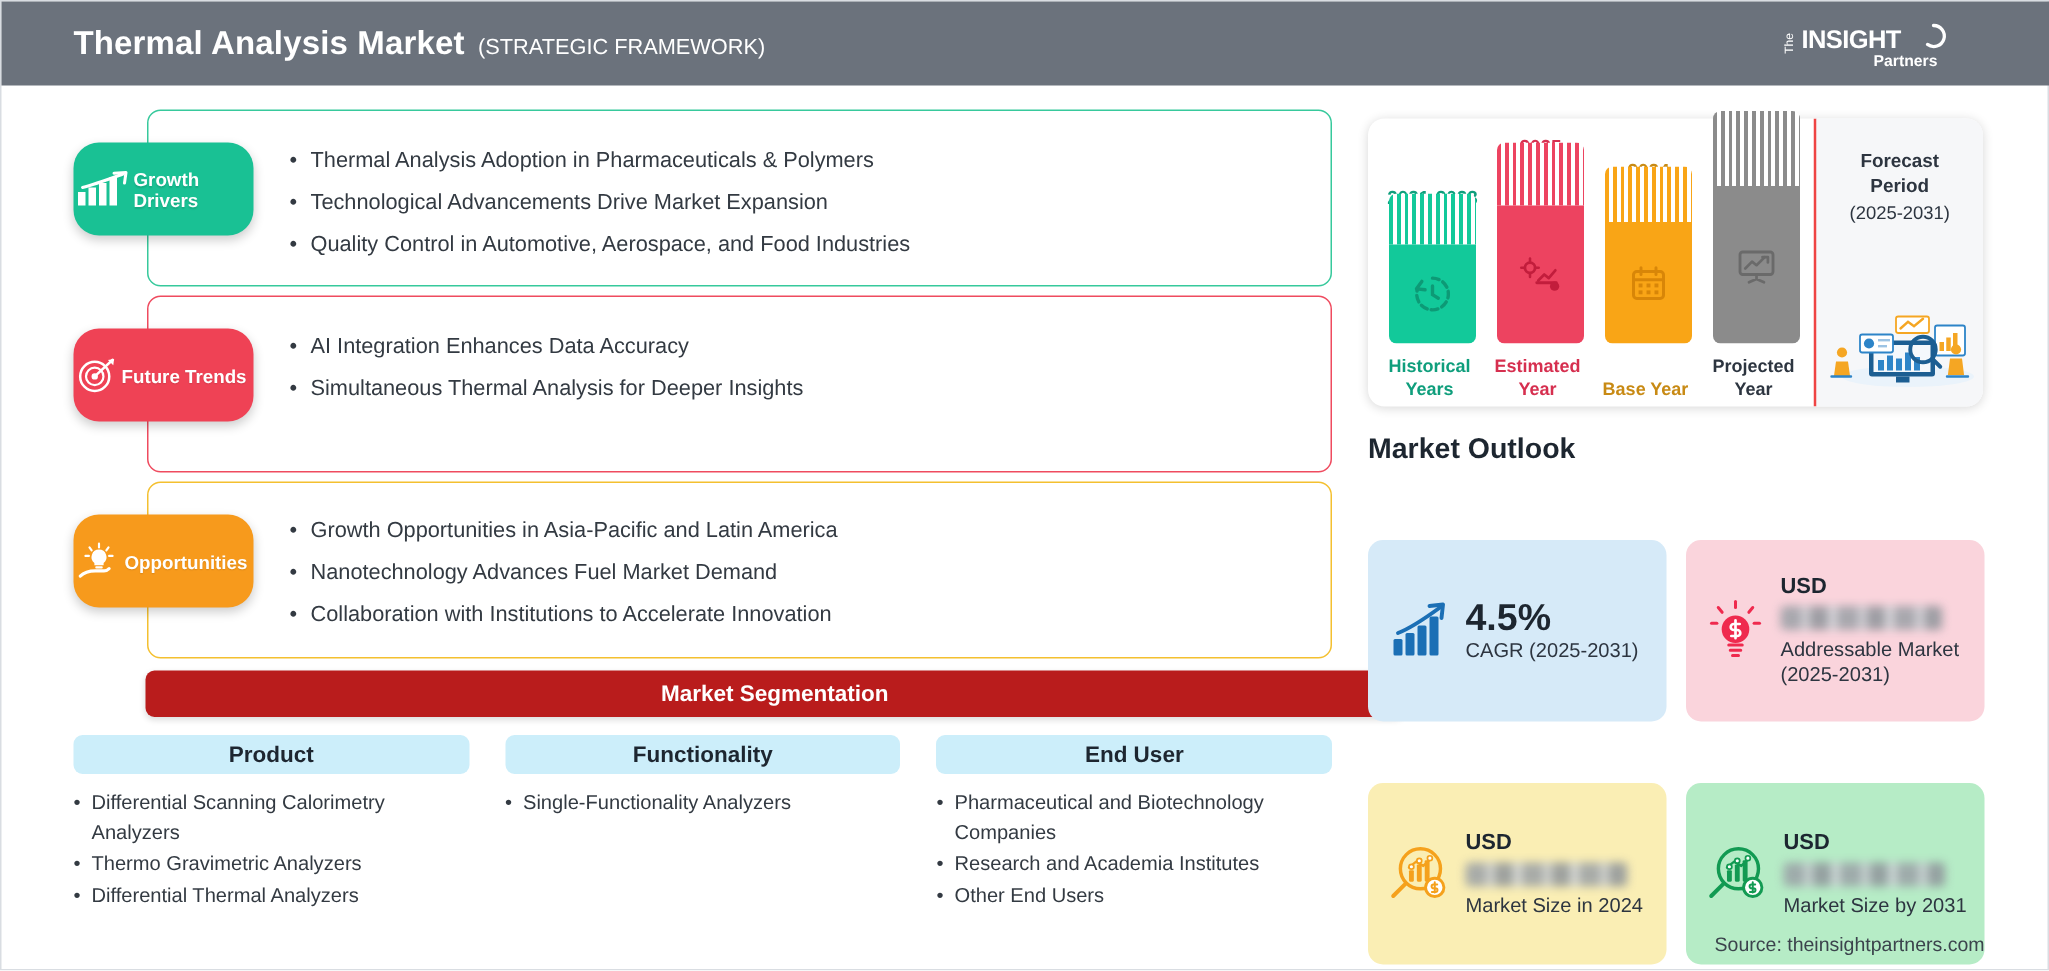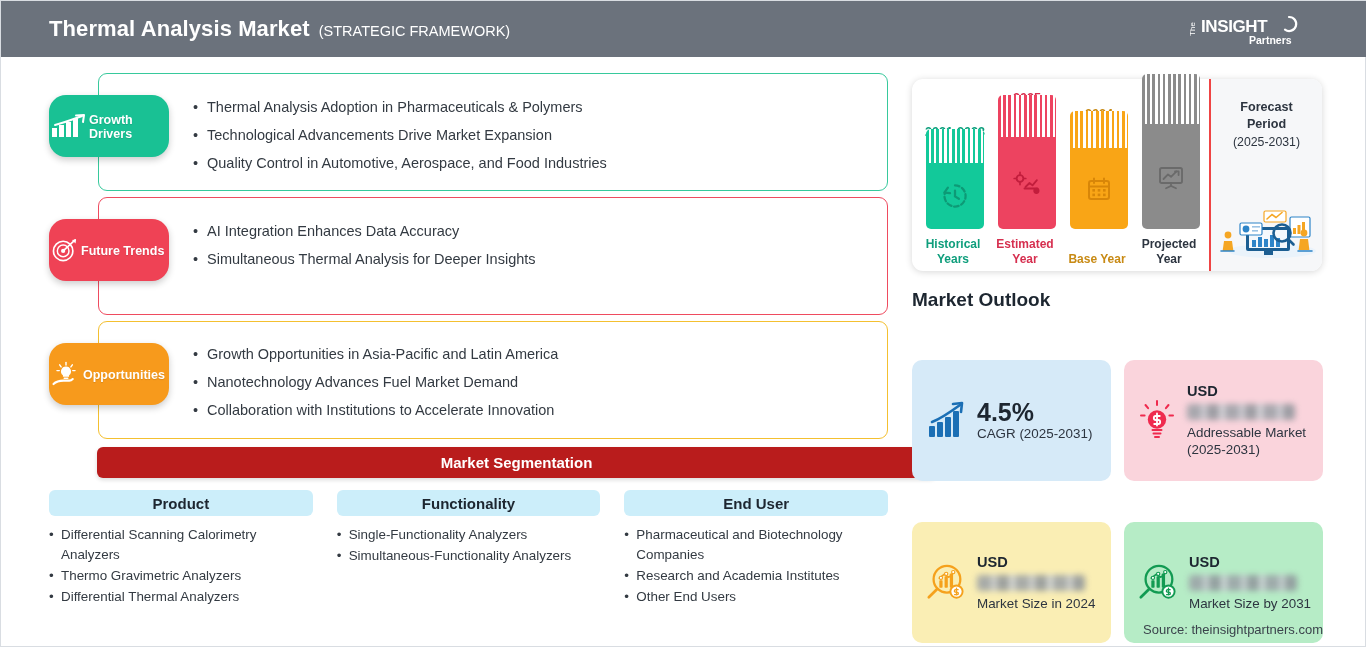--- a/index.html
+++ b/index.html
@@ -276,21 +276,20 @@
         <div class="seg-list">
           <div class="seg-item">Differential Scanning Calorimetry Analyzers</div>
           <div class="seg-item">Thermo Gravimetric Analyzers</div>
           <div class="seg-item">Differential Thermal Analyzers</div>
         </div>
       </div>
       <div class="seg-col">
         <div class="seg-title">Functionality</div>
         <div class="seg-list">
           <div class="seg-item">Single-Functionality Analyzers</div>
-          <div class="seg-item">Simultaneous-Functionality Analyzers</div>
         </div>
       </div>
       <div class="seg-col">
         <div class="seg-title">End User</div>
         <div class="seg-list">
           <div class="seg-item">Pharmaceutical and Biotechnology Companies</div>
           <div class="seg-item">Research and Academia Institutes</div>
           <div class="seg-item">Other End Users</div>
         </div>
       </div>

